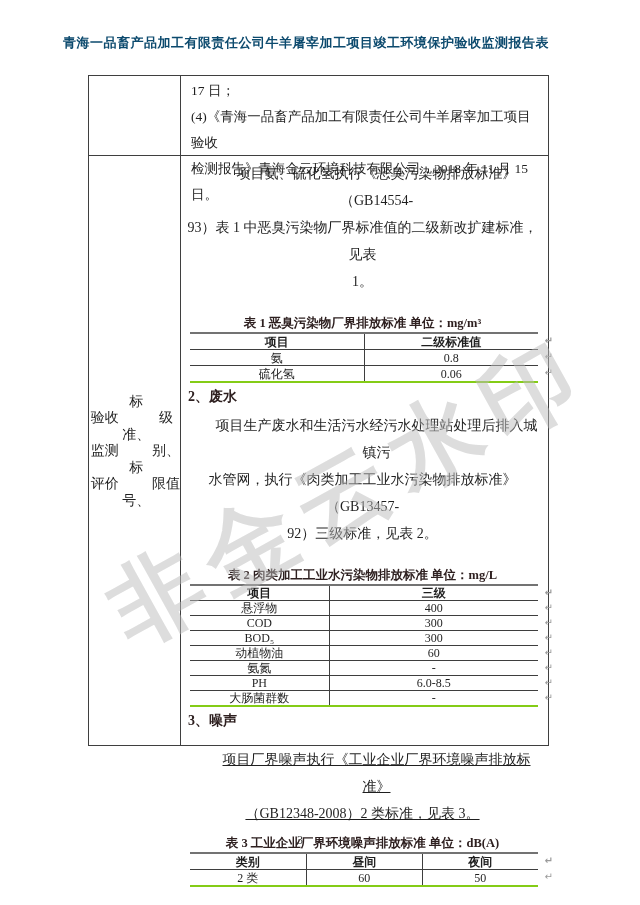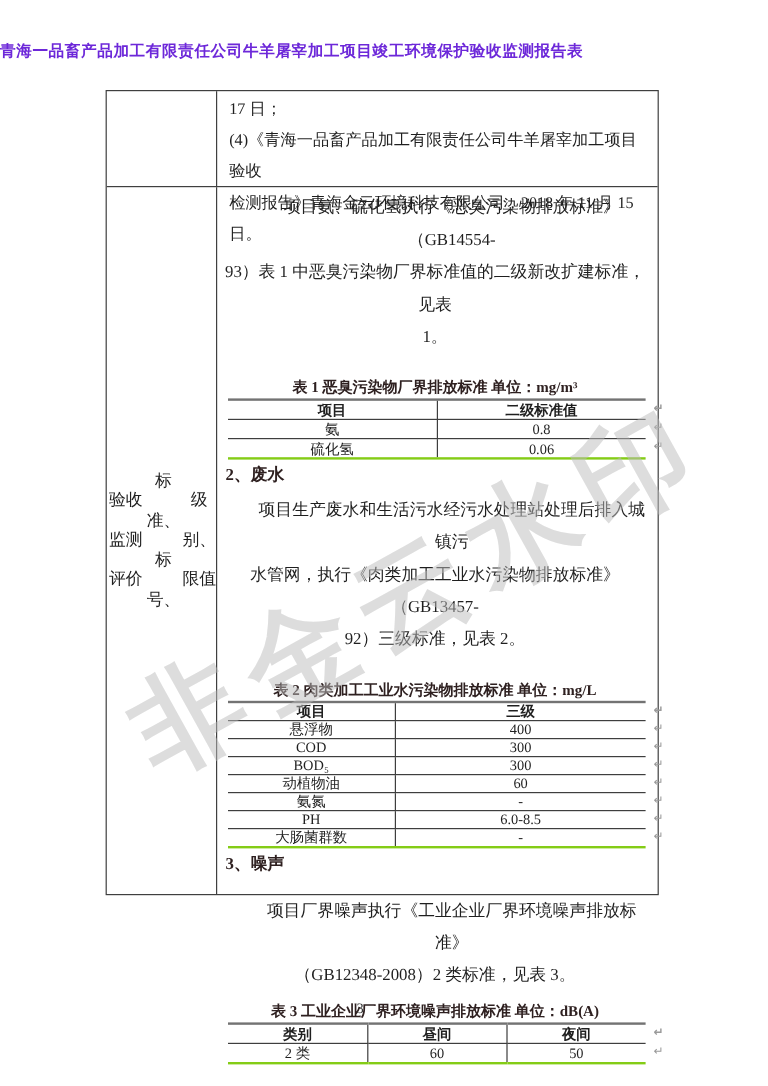--- a/index.html
+++ b/index.html
@@ -6,23 +6,23 @@
   .page{
     position:relative;
     width:640px;height:905px;
     background:#ffffff;
     font-family:"Liberation Serif","DejaVu Serif",serif;
     color:#1f1f1f;
     overflow:hidden;
   }
   .doc-title{
     position:absolute;top:34px;left:0;width:612px;
-    text-align:left;
+    text-align:center;
     font-size:13px;font-weight:bold;
-    color:#6d28d9;
+    color:#0c4a6e;
     letter-spacing:0.5px;
   }
   
   .outer{
     position:absolute;left:88px;top:75px;
     width:459px;height:669px;
     border:1px solid #3f3f3f;
   }
   .trow{display:flex;}
   .trow1{height:79px;border-bottom:1px solid #3f3f3f;}
@@ -47,21 +47,21 @@
   }
   .sec-h{
     font-weight:bold;
     font-size:14px;line-height:24px;
     margin:2px 0 0 1px;
     color:#2e2020;
   }
   .para{margin-top:3px;}
   .para .ln{line-height:27px;text-align:center;}
   .para .indent{padding-left:28px;}
-  .gap-top{margin-top:13px;}
+  .gap-top{margin-top:13px;text-decoration:underline;}
   .cap{
     text-align:center;
     font-weight:bold;
     font-size:12.5px;line-height:17px;
     margin-top:20px;
     color:#2e2020;
   }
   .cap3{margin-top:8px;}
   table.itable{
     border-collapse:collapse;

